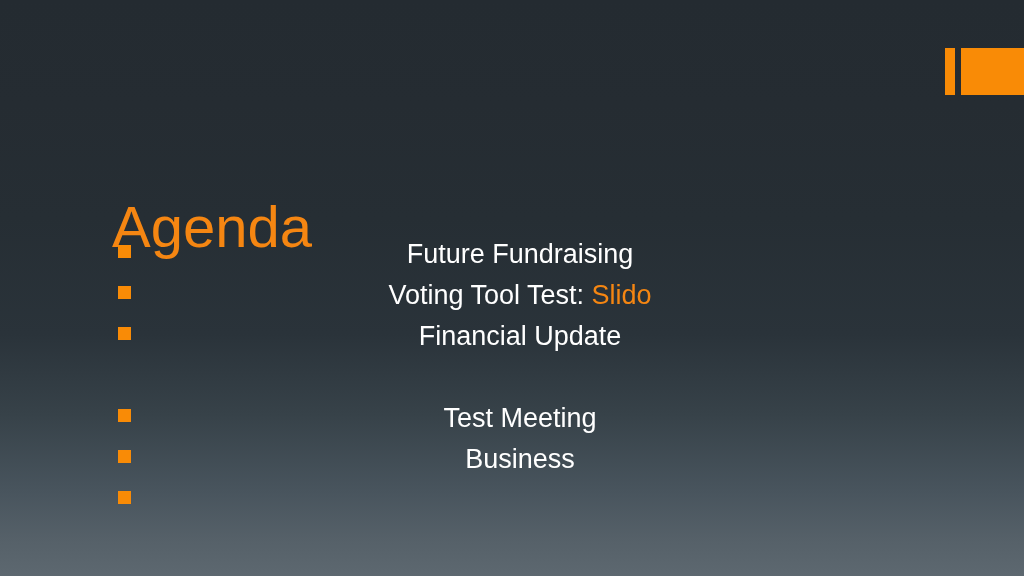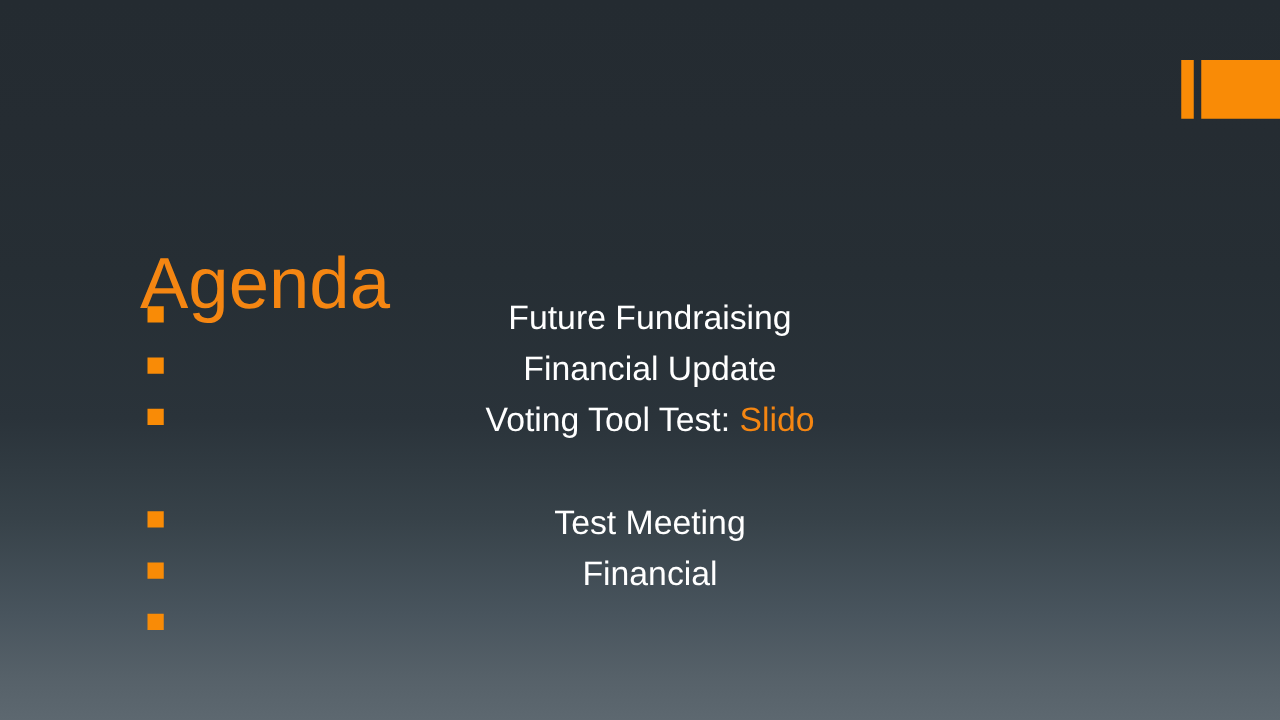--- a/index.html
+++ b/index.html
@@ -108,41 +108,41 @@
 
   <div class="bullet-list">
 
     <div class="bullet-row">
       <span class="bullet-marker"></span>
       <span class="bullet-text"><span>Future Fundraising</span><span class="accent"></span></span>
     </div>
 
     <div class="bullet-row">
       <span class="bullet-marker"></span>
-      <span class="bullet-text"><span>Financial Update</span><span class="accent"></span></span>
+      <span class="bullet-text"><span>Voting Tool Test: </span><span class="accent">Slido</span></span>
     </div>
 
     <div class="bullet-row">
       <span class="bullet-marker"></span>
-      <span class="bullet-text"><span>Voting Tool Test: </span><span class="accent">Slido</span></span>
+      <span class="bullet-text"><span>Financial Update</span><span class="accent"></span></span>
     </div>
 
     <div class="bullet-row spacer">
       <span class="bullet-marker"></span>
       <span class="bullet-text"></span>
     </div>
 
     <div class="bullet-row">
       <span class="bullet-marker"></span>
       <span class="bullet-text"><span>Test Meeting</span><span class="accent"></span></span>
     </div>
 
     <div class="bullet-row">
       <span class="bullet-marker"></span>
-      <span class="bullet-text"><span>Financial</span><span class="accent"></span></span>
+      <span class="bullet-text"><span>Business</span><span class="accent"></span></span>
     </div>
 
     <div class="bullet-row">
       <span class="bullet-marker"></span>
     </div>
 
   </div>
 
 </div>
 

